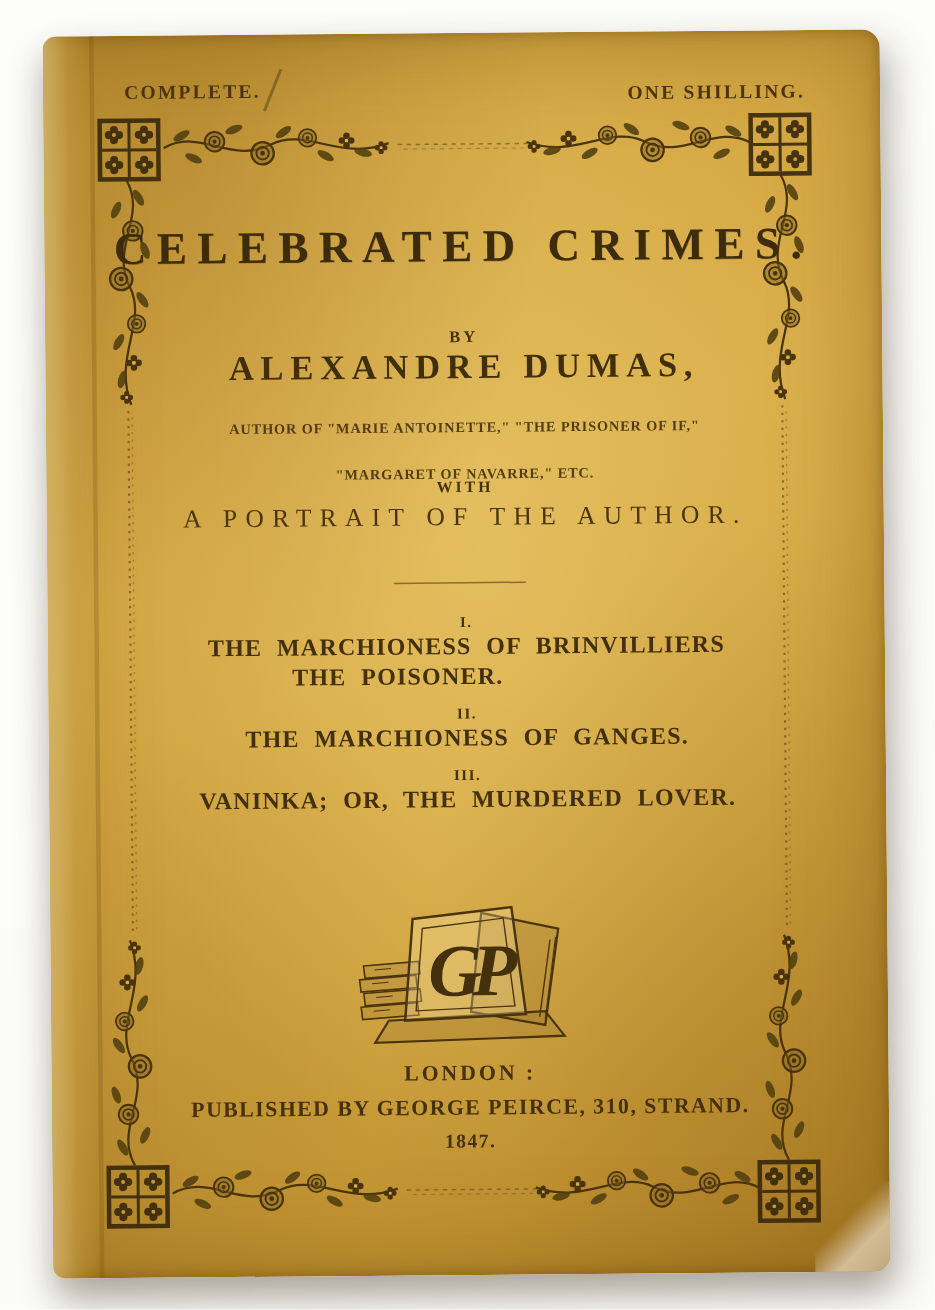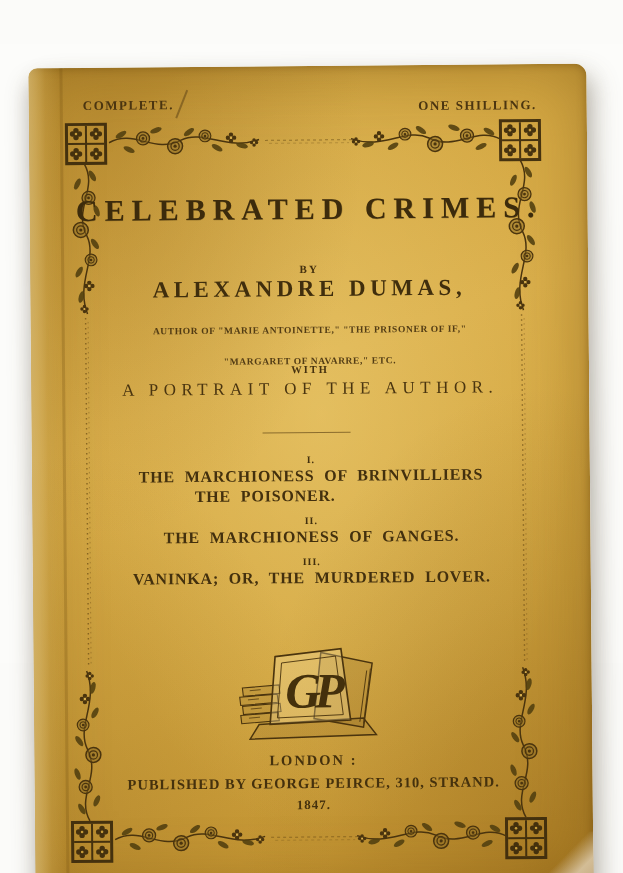--- a/index.html
+++ b/index.html
@@ -2,21 +2,21 @@
 <html><head>
 <meta charset="utf-8">
 <style>
   html,body{margin:0;padding:0;}
   body{
     width:623px;height:873px;
     background:#fbfbf9;
     font-family:"Liberation Serif", serif;
     overflow:hidden;
   }
-  .scene{position:relative;width:623px;height:619px;background:#fcfcfa;margin-top:44px;}
+  .scene{position:relative;width:623px;height:619px;background:#fcfcfa;}
   .book{
     position:absolute;left:32px;top:22px;width:558px;height:828px;
     border-radius:9px 12px 11px 8px;
     background:
       radial-gradient(ellipse at 14% 6%, rgba(125,82,16,0.28), rgba(0,0,0,0) 38%),
       radial-gradient(ellipse at 92% 96%, rgba(112,72,12,0.30), rgba(0,0,0,0) 42%),
       radial-gradient(ellipse at 8% 92%, rgba(118,78,14,0.22), rgba(0,0,0,0) 35%),
       radial-gradient(ellipse at 52% 42%, rgba(255,233,150,0.30), rgba(0,0,0,0) 62%),
       linear-gradient(162deg, #cfa23d 0%, #d9ad49 38%, #d2a53f 68%, #c2922f 100%);
     box-shadow:

